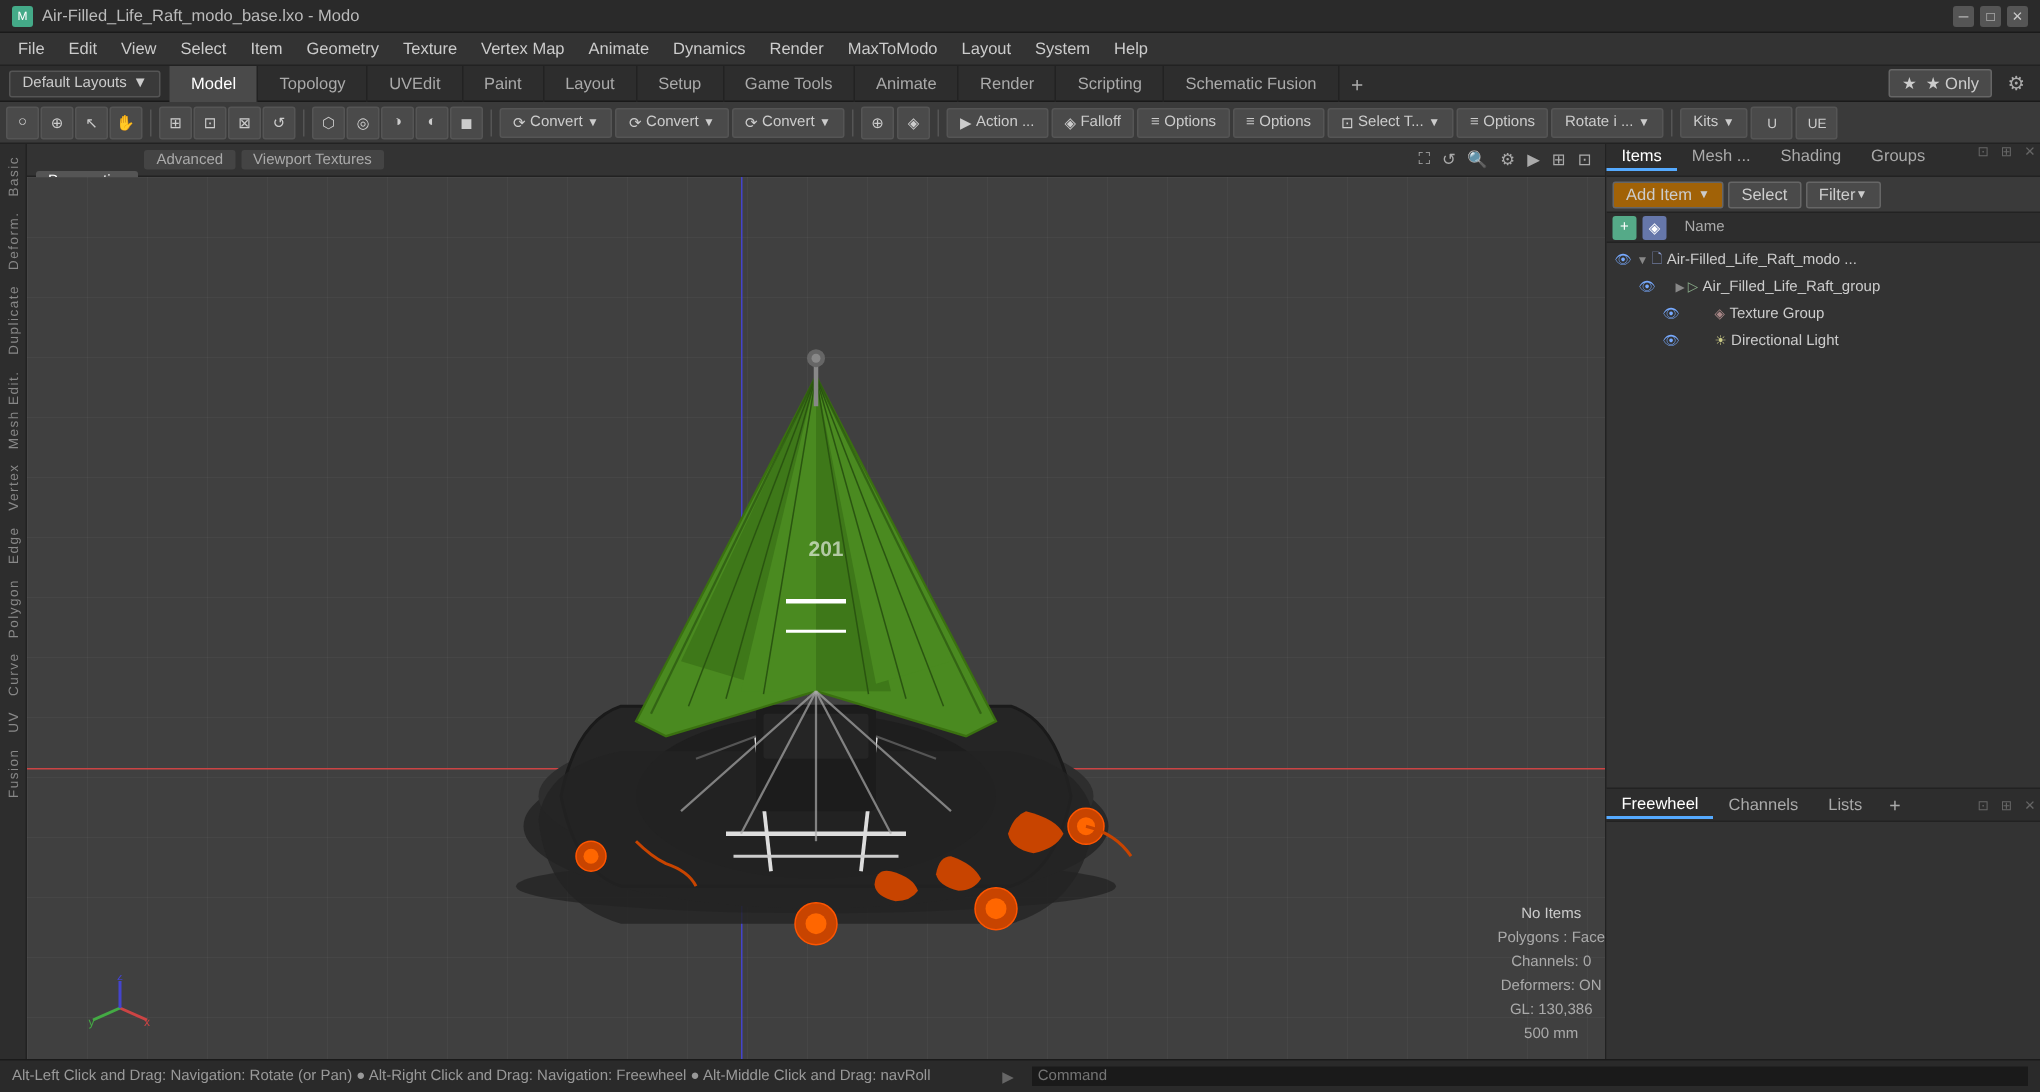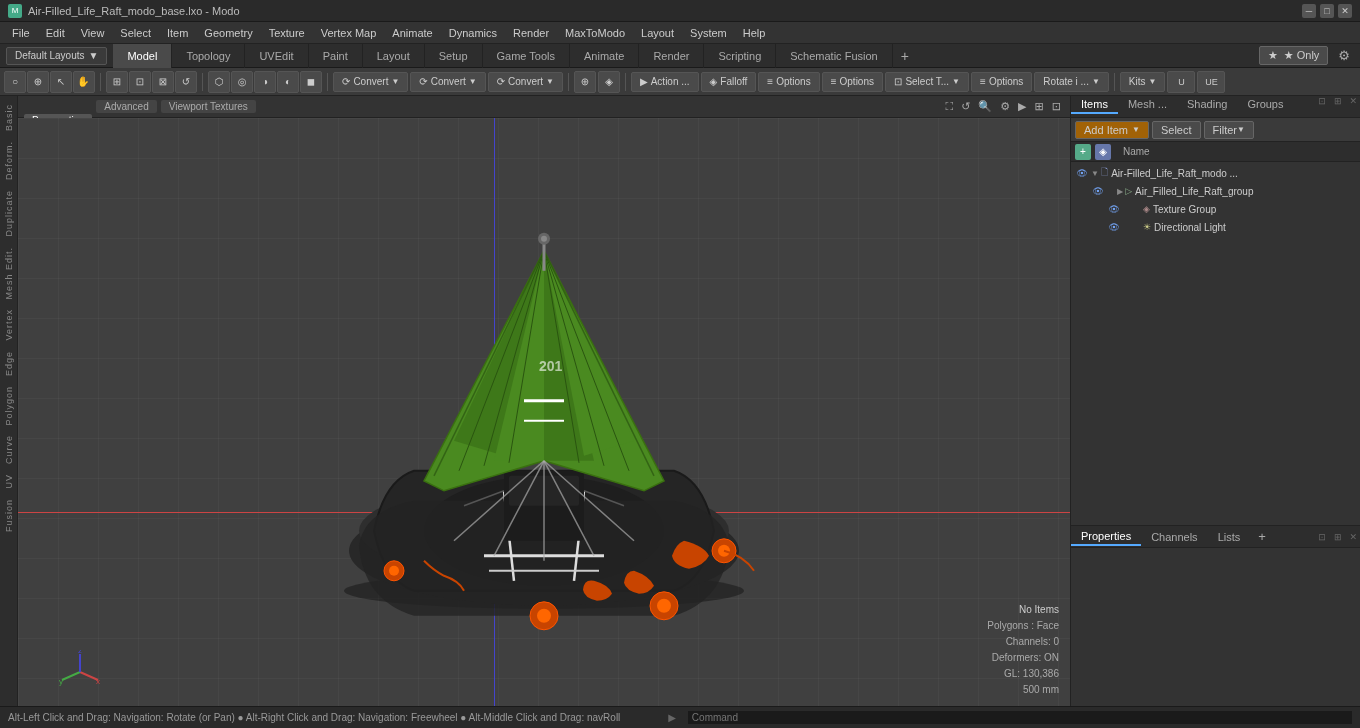--- a/index.html
+++ b/index.html
@@ -90,21 +90,21 @@
       position: absolute; left: 50%; top: 0; bottom: 0; width: 1px; background: #44c; transform: translateX(-50px);
     }
 
     
     #model-container {
       position: absolute; top: 50%; left: 50%; transform: translate(-50%, -48%); width: 480px; height: 440px;
     }
 
     
     #viewport-status {
-      position: absolute; bottom: 8px; right: 11px; text-align: right; font-size: 10px; color: #aaa; line-height: 1.6;
+      position: absolute; bottom: 8px; right: 0; text-align: center; font-size: 10px; color: #aaa; line-height: 1.6;
     }
 
     
     #axis-indicator {
       position: absolute; bottom: 16px; left: 40px; width: 40px; height: 40px;
     }
 
     
     #right-panel {
       width: 290px; background: #333; border-left: 1px solid #222; display: flex; flex-direction: column;
@@ -492,21 +492,21 @@
           <span class="eye-icon">👁</span>
           <span style="width:20px;display:inline-block;"></span>
           <span class="tree-icon" style="color:#cc8;">☀</span>
           <span class="tree-label">Directional Light</span>
         </div>
       </div>
     </div>
 
     <div id="properties-panel">
       <div id="props-tabs">
-        <div class="props-tab active">Properties</div>
+        <div class="props-tab active">Freewheel</div>
         <div class="props-tab">Channels</div>
         <div class="props-tab">Lists</div>
         <div class="props-tab-add">+</div>
         <div style="margin-left:auto;display:flex;gap:2px;">
           <span class="panel-resize-btn">⊡</span>
           <span class="panel-resize-btn">⊞</span>
           <span class="panel-resize-btn">✕</span>
         </div>
       </div>
       <div id="props-content"></div>

